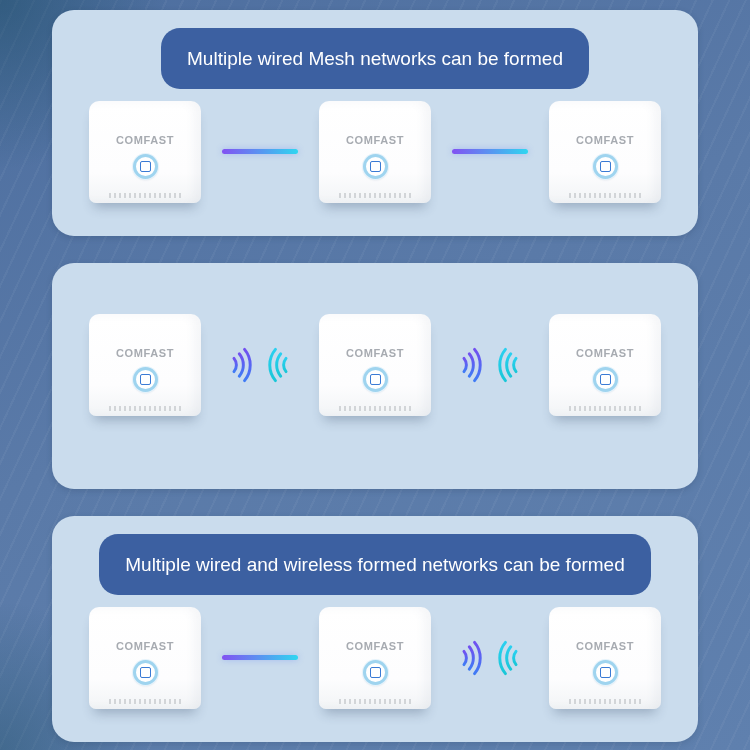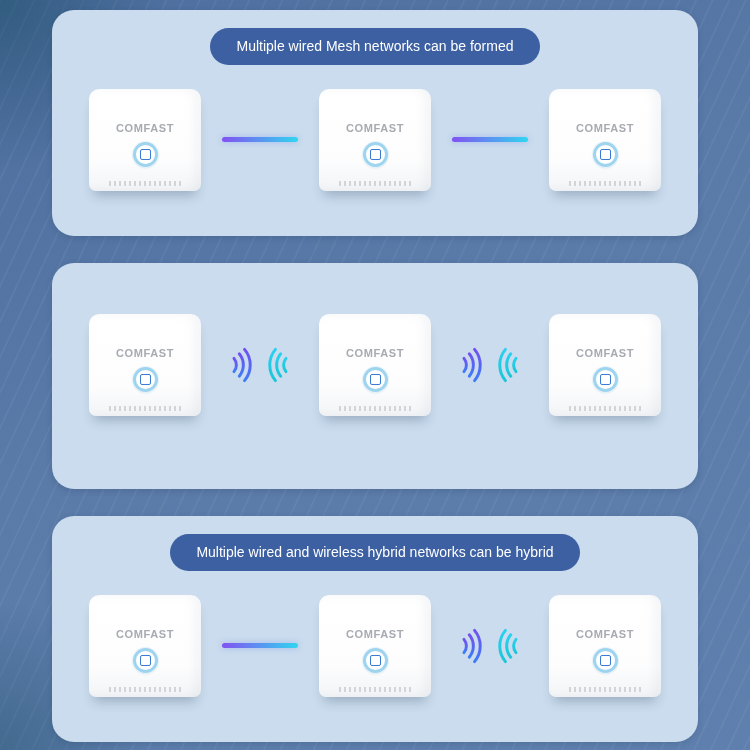--- a/index.html
+++ b/index.html
@@ -13,21 +13,21 @@
       linear-gradient(155deg,#4d6e9f 0%, #5a7aa8 45%, #5f80ae 100%);
   }
   .panels{display:flex;flex-direction:column;gap:27px;padding:10px 52px;}
   .panel{
     height:226px;border-radius:22px;background:#cadced;
     display:flex;flex-direction:column;align-items:center;
     box-shadow:0 2px 6px rgba(30,50,80,0.18);
   }
   .pill{
     margin-top:18px;background:#3c60a1;color:#ffffff;height:37px;line-height:37px;
-    padding:0 26px;border-radius:19px;font-size:14px;white-space:nowrap;
+    padding:12px 26px;border-radius:19px;font-size:19px;white-space:nowrap;
   }
   .row{flex:1;display:flex;align-items:center;justify-content:center;width:100%;padding-bottom:22px;}
   
   .device{
     position:relative;width:112px;height:102px;flex:0 0 auto;
     background:linear-gradient(180deg,#ffffff 0%,#fdfdfe 70%,#f2f4f6 100%);
     border-radius:10px 10px 7px 7px;
     box-shadow:0 9px 12px -5px rgba(40,60,90,0.30), inset -7px 0 10px rgba(90,110,140,0.06);
   }
   .brand{margin-top:33px;text-align:center;font-size:11px;font-weight:bold;color:#a7abb1;letter-spacing:0.6px;}
@@ -159,21 +159,21 @@
           <div class="btn">
               <span class="btn-glyph"></span>
             </div>
           <div class="grille"></div>
         </div>
 
       </div>
     </section>
 
     <section class="panel">
-      <div class="pill">Multiple wired and wireless hybrid networks can be hybrid</div>
+      <div class="pill">Multiple wired and wireless formed networks can be formed</div>
       <div class="row">
 
         <div class="device">
           <div class="brand">COMFAST</div>
           <div class="btn">
               <span class="btn-glyph"></span>
             </div>
           <div class="grille"></div>
         </div>
 

